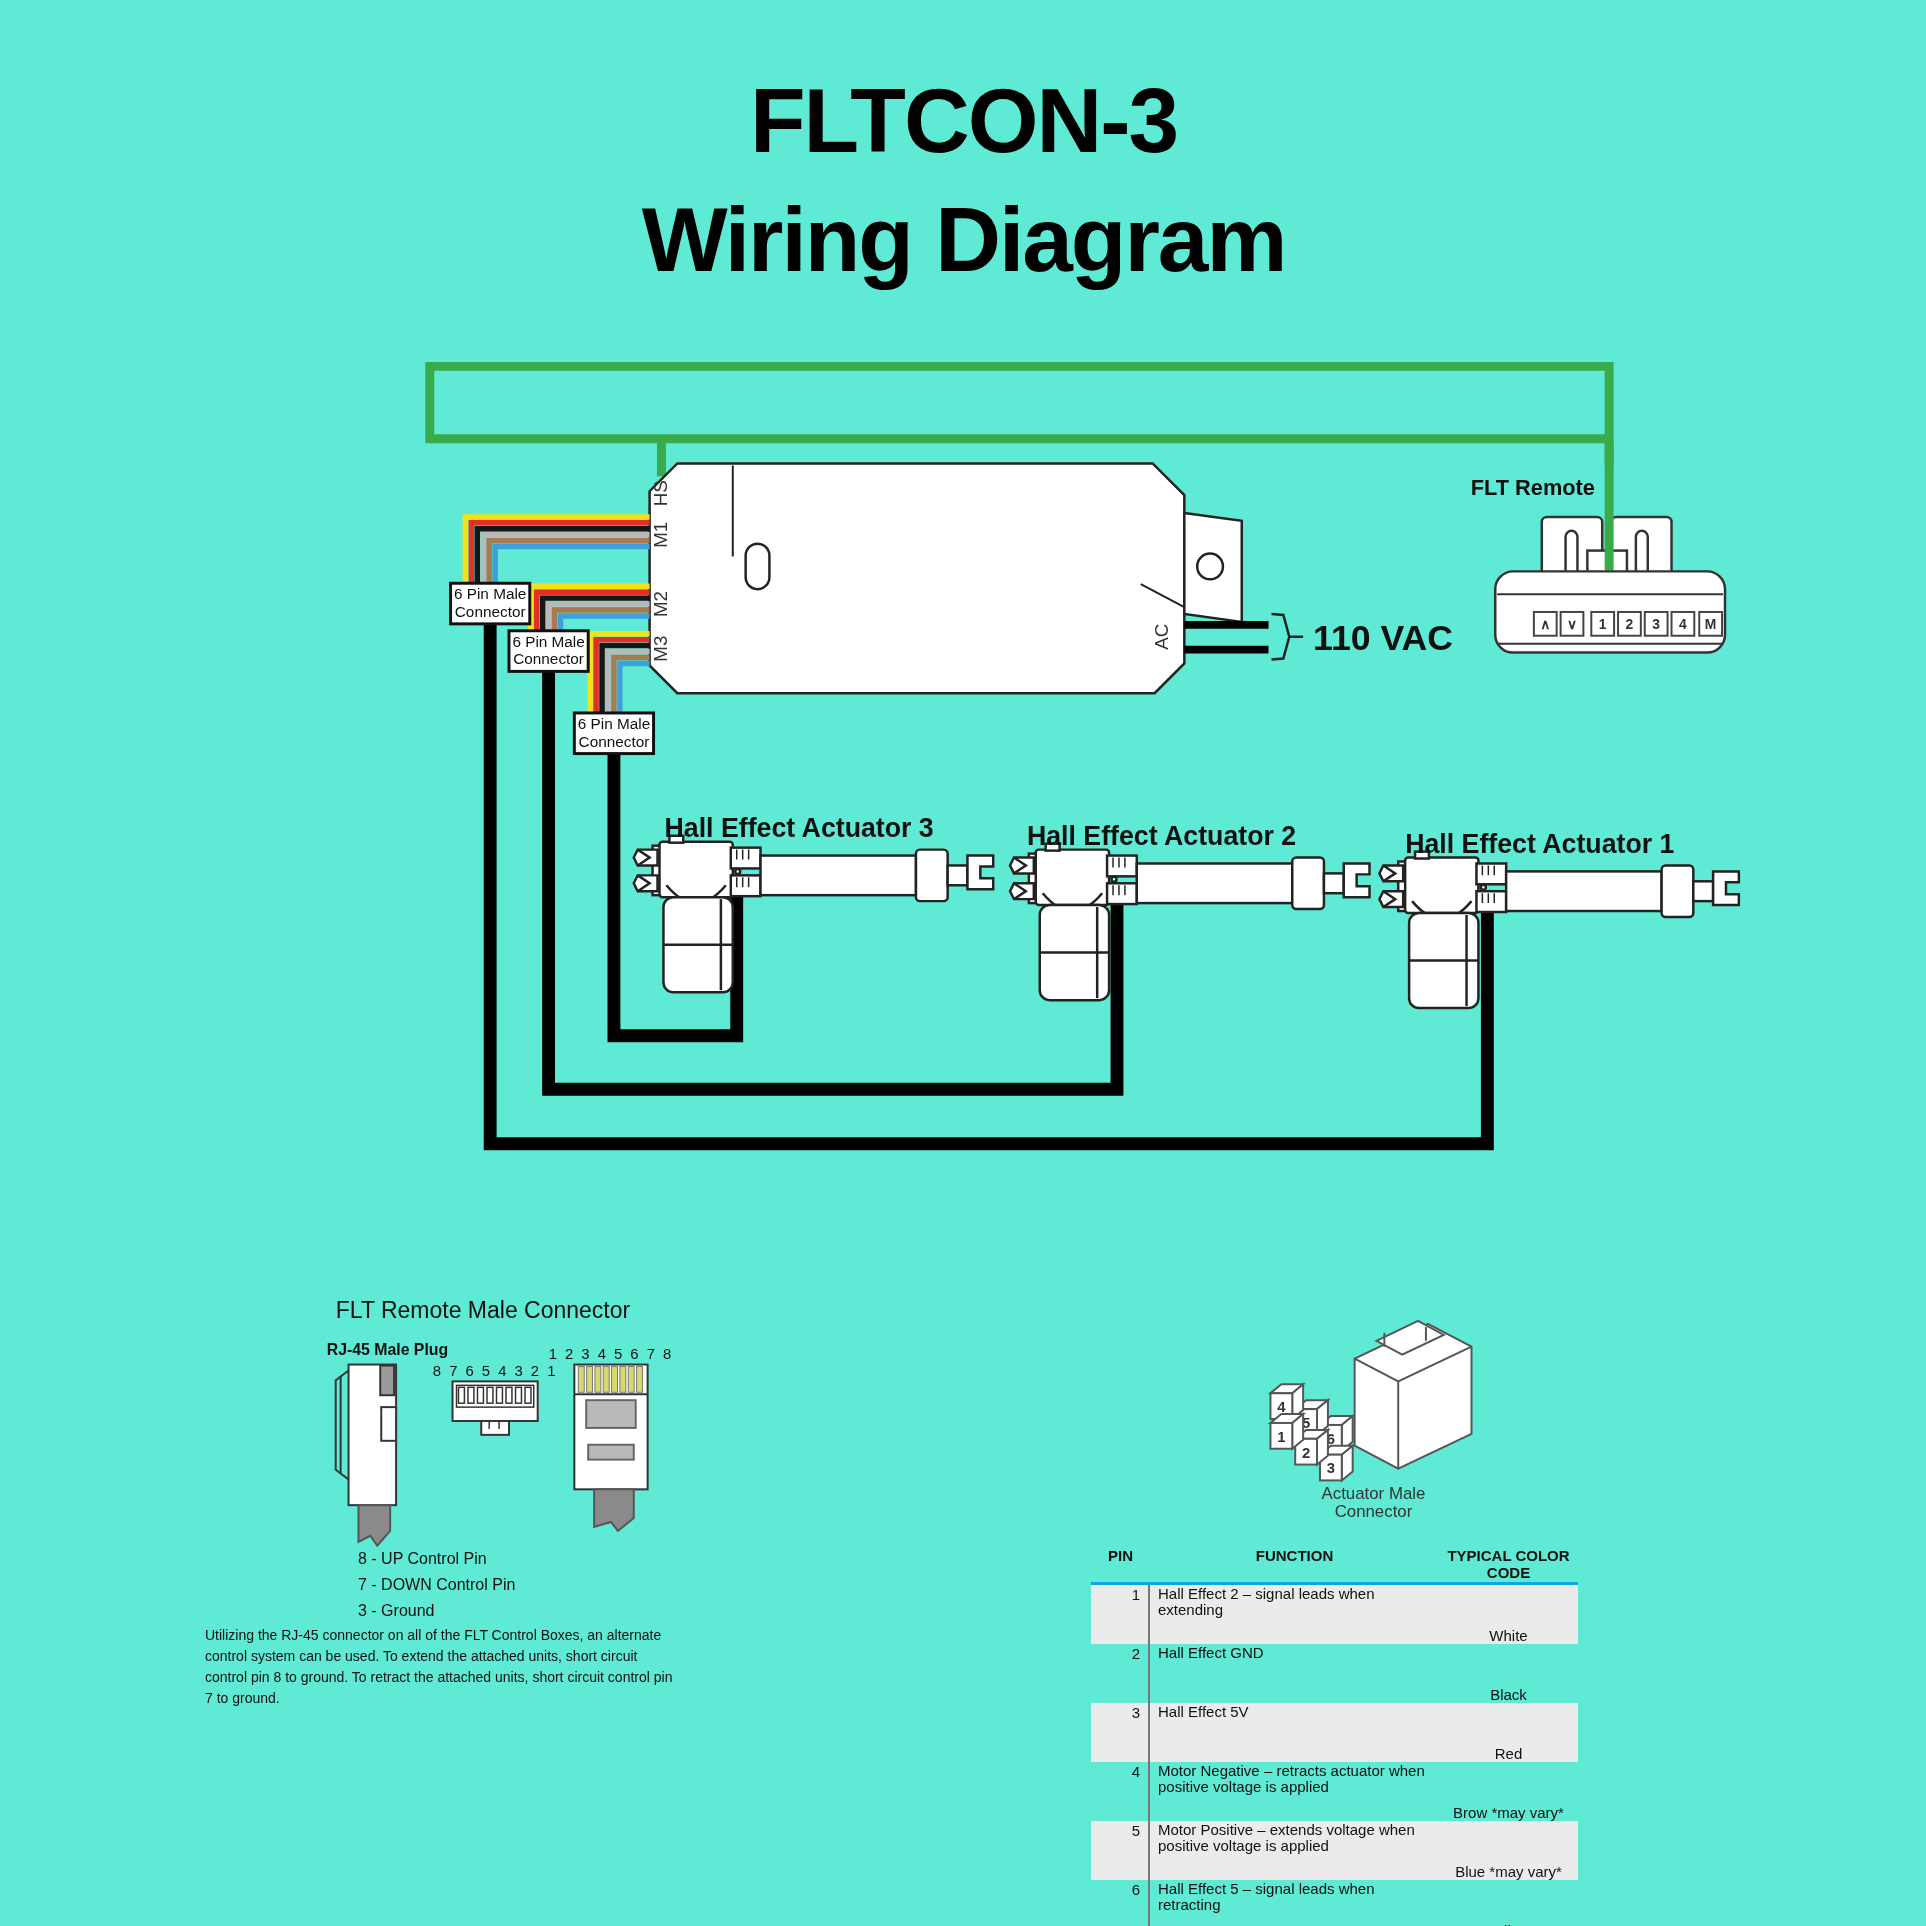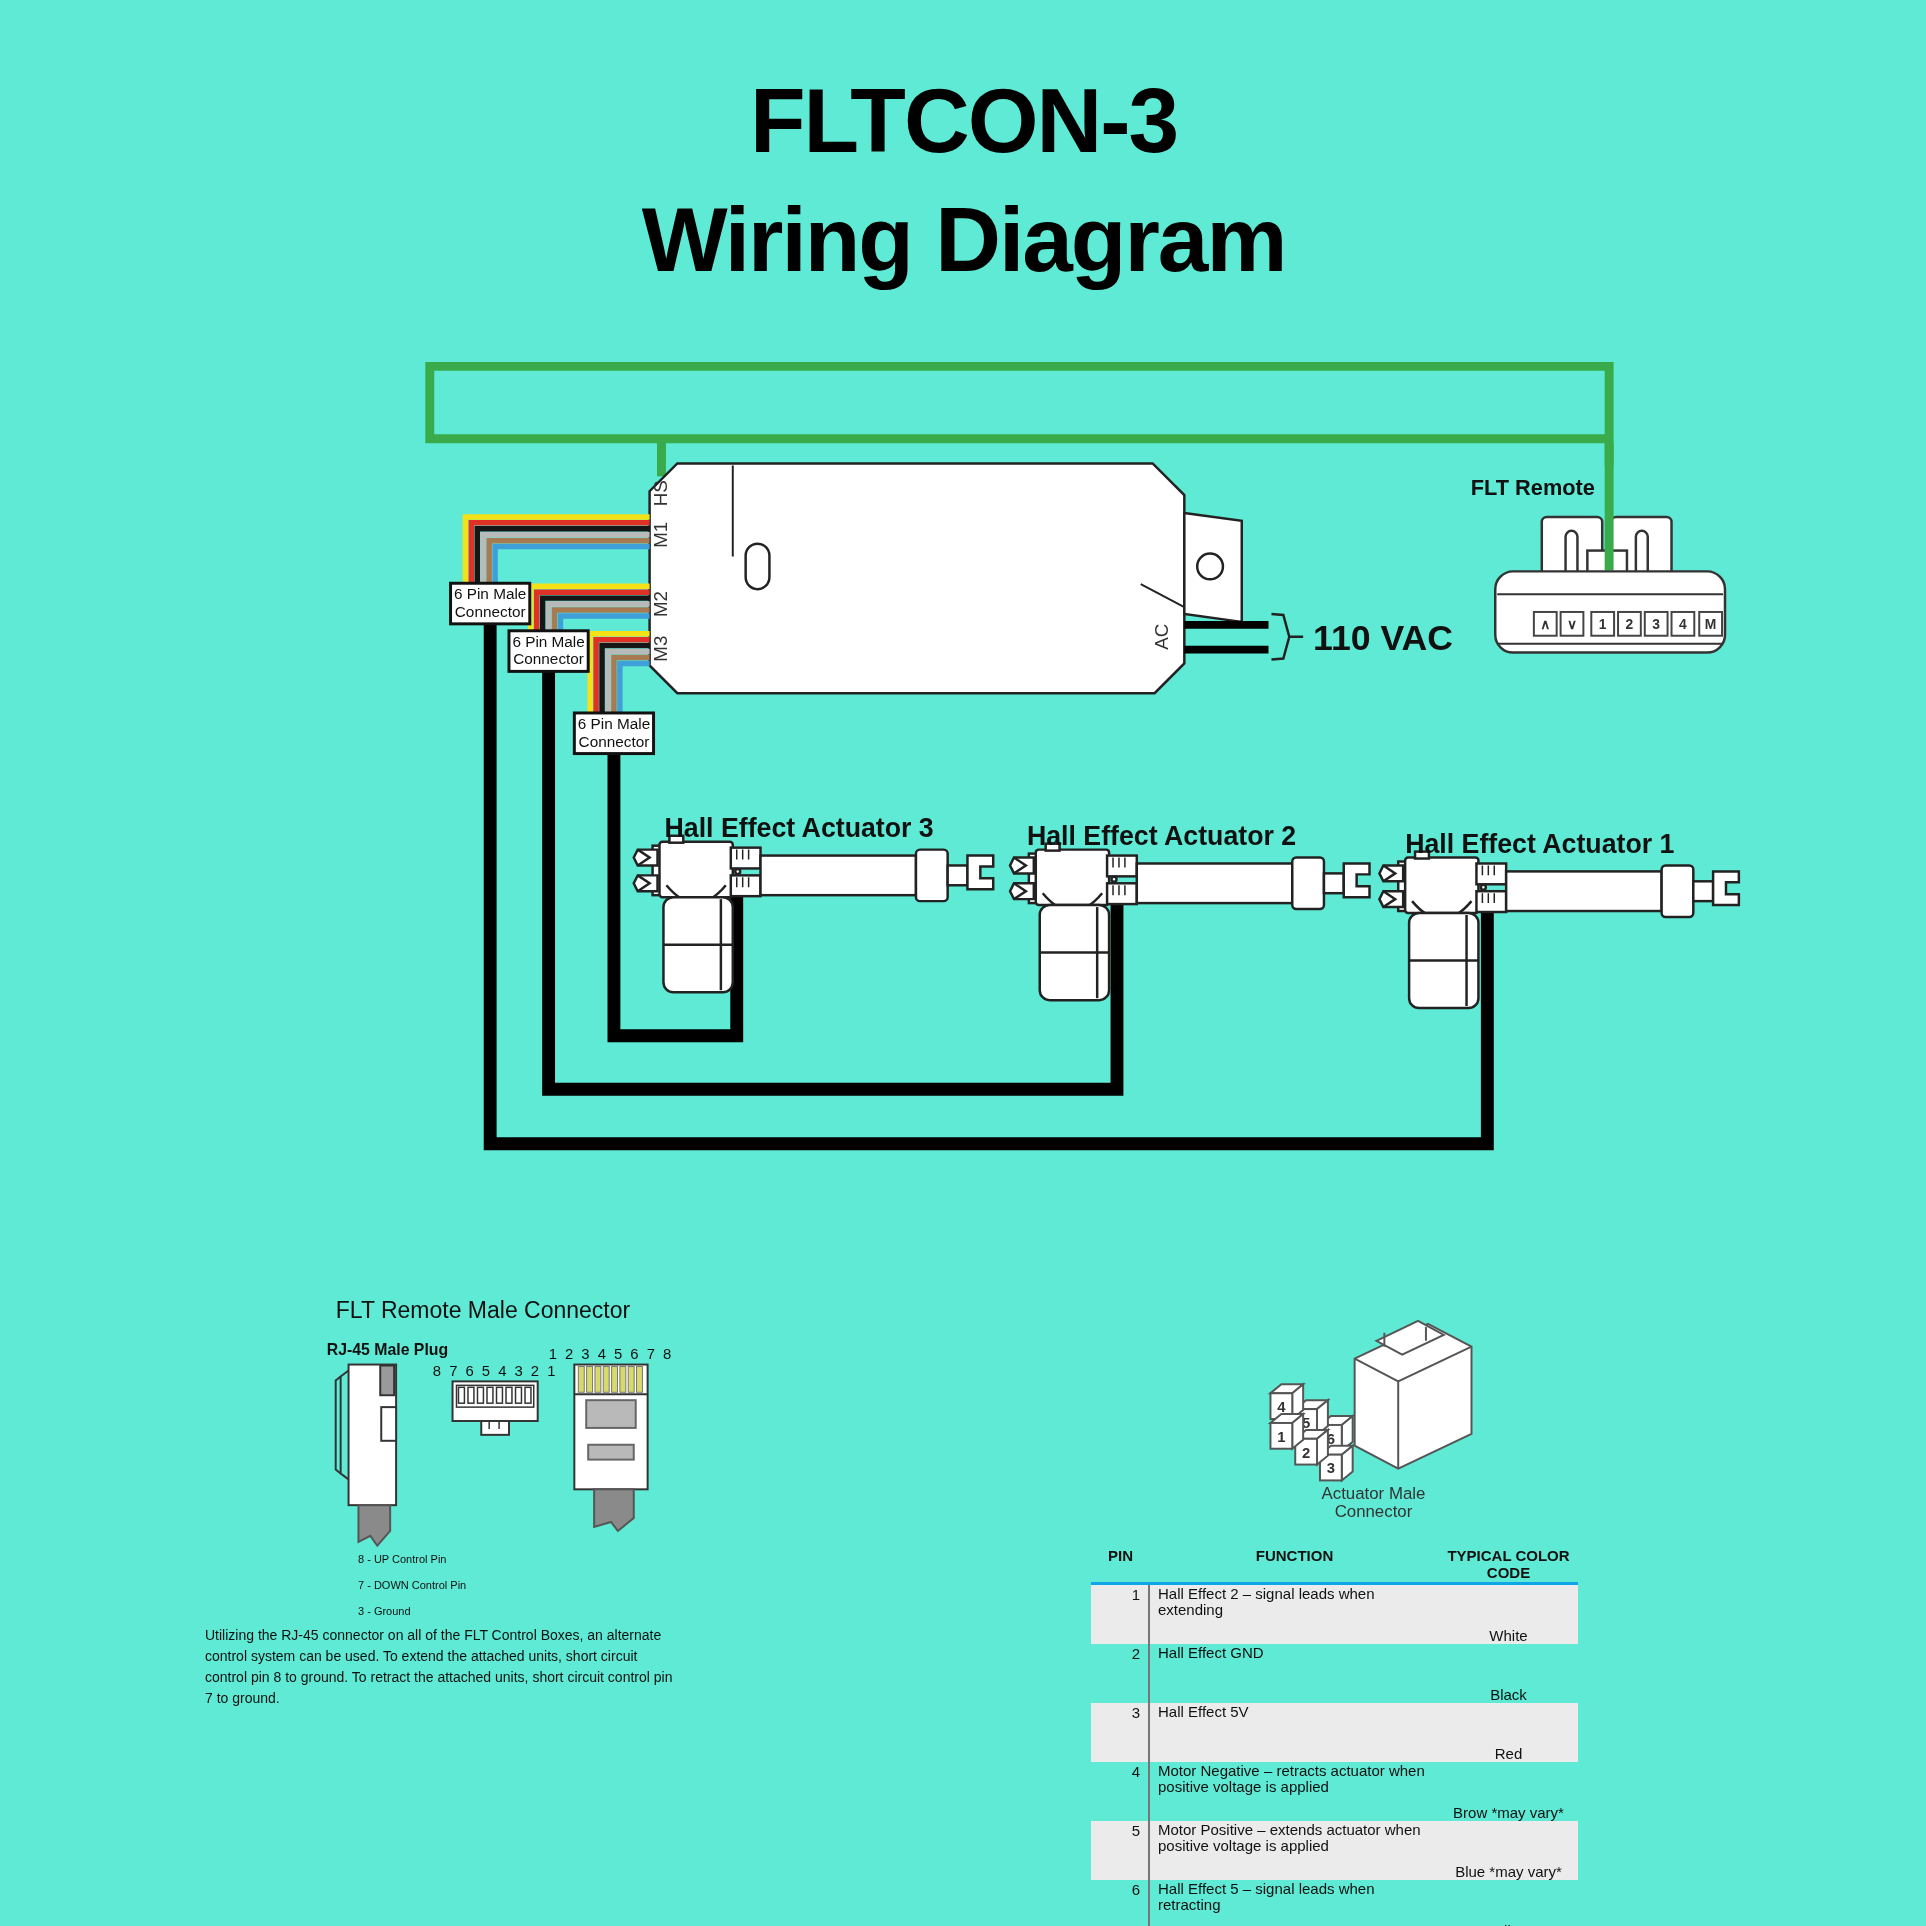--- a/index.html
+++ b/index.html
@@ -5,21 +5,21 @@
   html,body{margin:0;padding:0;background:#fff;}
   .canvas{position:relative;width:1927px;height:1927px;background:#5eead4;
           font-family:"Liberation Sans",sans-serif;color:#111;overflow:hidden;}
   svg.diagram{position:absolute;left:0;top:0;}
   .title1,.title2{position:absolute;left:0;width:1927px;text-align:center;
           font-weight:800;font-size:91px;letter-spacing:-2px;color:#000;}
   .title1{top:69px;}
   .title2{top:188px;}
   .rj45-title{position:absolute;left:265px;top:1297px;width:436px;text-align:center;
           font-size:23px;font-weight:400;}
-  .pin-notes{position:absolute;left:358px;top:1546px;font-size:11px;line-height:26px;
+  .pin-notes{position:absolute;left:358px;top:1546px;font-size:16px;line-height:26px;
           font-weight:500;}
   .rj45-desc{position:absolute;left:205px;top:1625px;width:473px;font-size:14px;
           line-height:21px;font-weight:400;}
   .pin-table{position:absolute;left:1091px;top:1546px;width:487px;font-size:15px;}
   .pt-row{display:grid;grid-template-columns:59px 289px 139px;}
   .pt-head{font-weight:700;border-bottom:3px solid #0ea5e9;}
   .pt-head > div{padding:1px 0;text-align:center;}
   .pt-row.alt{background:#ebebeb;}
   .pt-pin{text-align:right;padding:1px 8px 1px 0;border-right:2px solid #777;}
   .pt-head .pt-pin{border-right:none;}
@@ -314,21 +314,21 @@
       <div class="pt-pin">4</div>
       <div class="pt-fn">
         <div>Motor Negative – retracts actuator when</div>
         <div>positive voltage is applied</div>
       </div>
       <div class="pt-col">Brow  *may vary*</div>
     </div>
     <div class="pt-row alt">
       <div class="pt-pin">5</div>
       <div class="pt-fn">
-        <div>Motor Positive – extends actuator when</div>
+        <div>Motor Positive – extends voltage when</div>
         <div>positive voltage is applied</div>
       </div>
       <div class="pt-col">Blue  *may vary*</div>
     </div>
     <div class="pt-row">
       <div class="pt-pin">6</div>
       <div class="pt-fn">Hall Effect 5 – signal leads when retracting</div>
       <div class="pt-col">Yellow</div>
     </div>
   </div>

